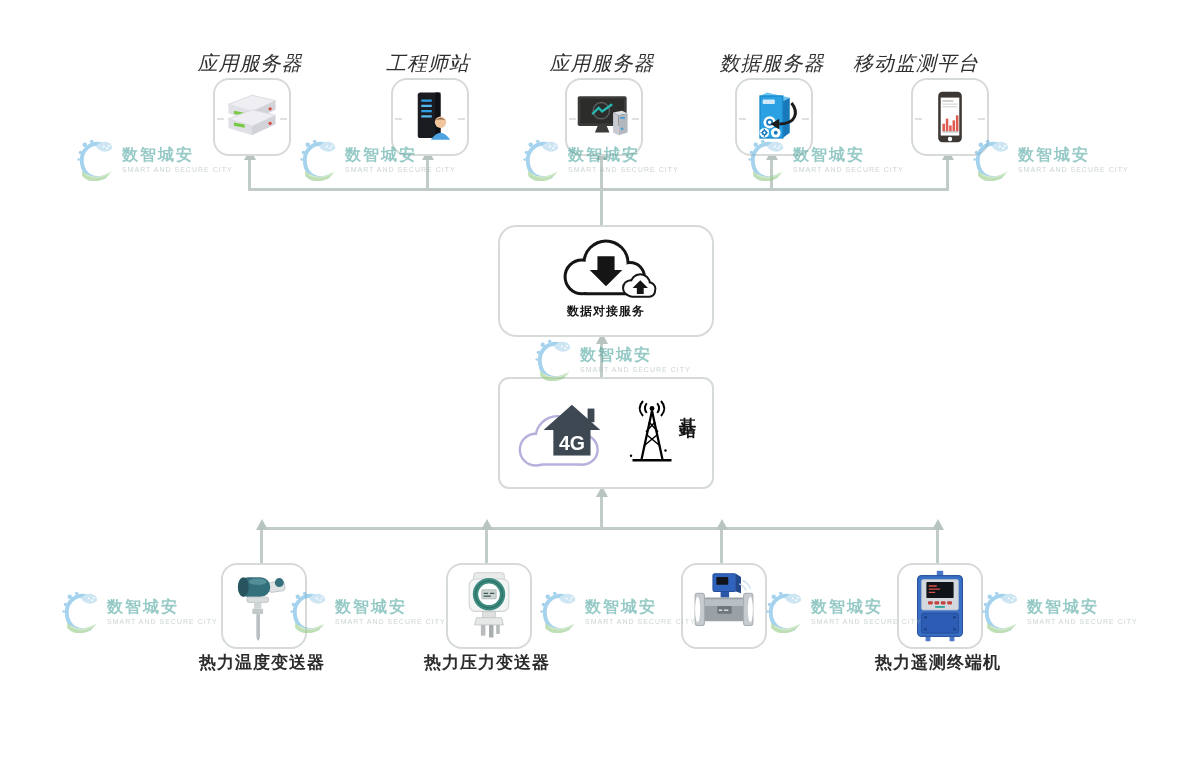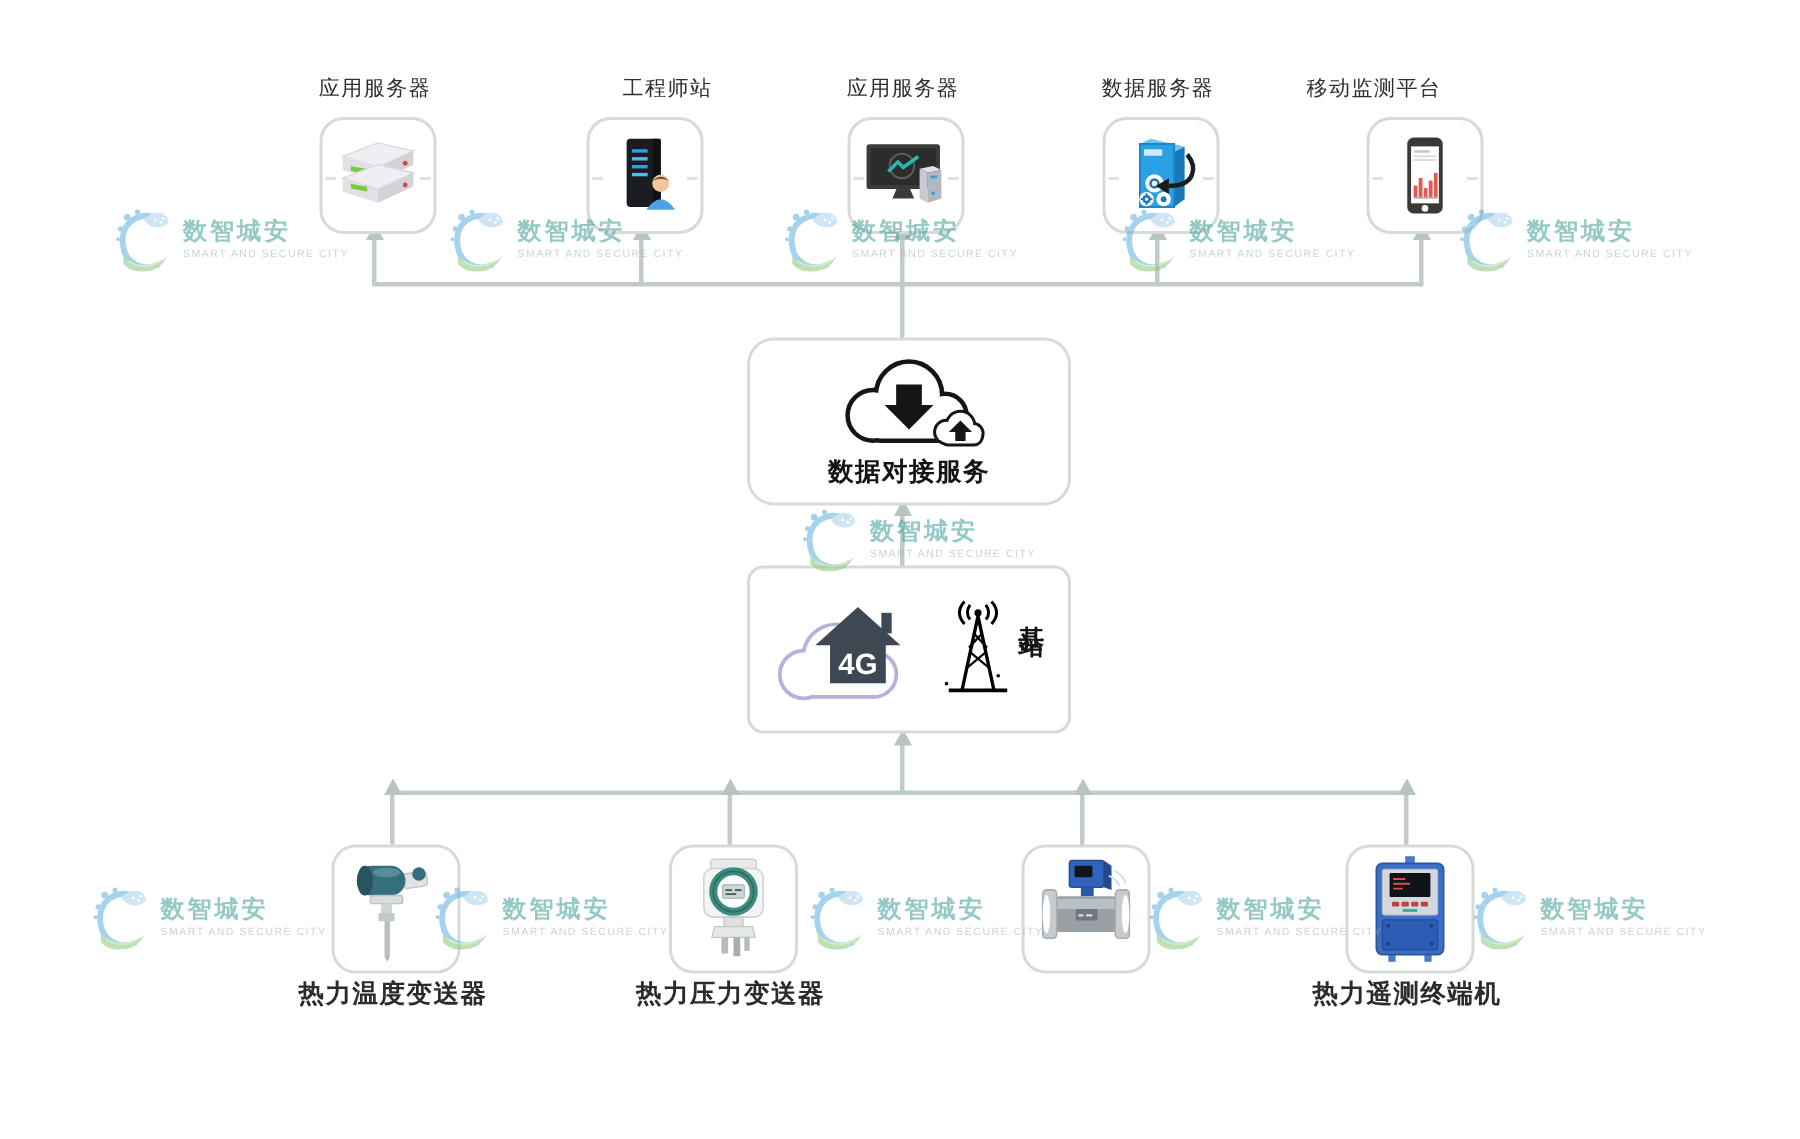--- a/index.html
+++ b/index.html
@@ -10,26 +10,26 @@
   .arr{position:absolute;width:0;height:0;border-left:6px solid transparent;
        border-right:6px solid transparent;border-bottom:11px solid #b7c4bf;}
   
   .card{position:absolute;background:#fff;border:2px solid #d6dbd8;border-radius:16px;}
   .card::after{content:'';position:absolute;left:3px;top:5px;width:100%;height:100%;
        border:2px solid #e8e8e6;border-radius:inherit;z-index:-1;background:#fff;box-sizing:border-box;}
   .tick{position:absolute;width:7px;height:2px;background:#e0e0de;top:38px;}
   .tick.l{left:2px}.tick.r{right:2px}
   .icon-wrap{position:absolute;inset:0;display:flex;align-items:center;justify-content:center;}
   
-  .tlabel{position:absolute;top:50px;width:180px;text-align:center;font-size:14px;
-          font-weight:500;color:#2f2f2f;letter-spacing:1px;}
+  .tlabel{position:absolute;top:50px;width:180px;text-align:center;font-size:20px;
+          font-weight:500;color:#2f2f2f;letter-spacing:1px;font-style:italic;}
   .dlabel{position:absolute;top:651px;width:220px;text-align:center;font-size:17px;
           font-weight:600;color:#2b2b2b;letter-spacing:1px;}
   
-  .svc-label{position:absolute;left:0;top:76px;width:100%;text-align:center;font-size:17px;
+  .svc-label{position:absolute;left:0;top:76px;width:100%;text-align:center;font-size:12px;
              font-weight:700;color:#141414;letter-spacing:1px;}
   .svc-cloud{position:absolute;left:54px;top:7px;}
   
   .bs-cloud{position:absolute;left:10px;top:10px;}
   .bs-tower{position:absolute;left:128px;top:6px;}
   .bs-label{position:absolute;left:176px;top:24px;writing-mode:vertical-rl;text-orientation:upright;
             font-size:17px;font-weight:700;color:#141414;letter-spacing:4px;}
   
   .watermark{position:absolute;display:flex;align-items:flex-start;gap:7px;opacity:.55;
              z-index:60;pointer-events:none;white-space:nowrap;}
@@ -63,21 +63,21 @@
   <div class="arr" style="left:766px;top:149px;"></div>
   <div class="arr" style="left:942px;top:149px;"></div>
   <div class="arr" style="left:596px;top:333px;"></div>
   <div class="arr" style="left:596px;top:486px;"></div>
   <div class="arr" style="left:256px;top:519px;"></div>
   <div class="arr" style="left:481px;top:519px;"></div>
   <div class="arr" style="left:716px;top:519px;"></div>
   <div class="arr" style="left:932px;top:519px;"></div>
 
   <div class="tlabel" style="left:160px;">应用服务器</div>
-  <div class="tlabel" style="left:355px;">工程师站</div>
+  <div class="tlabel" style="left:338px;">工程师站</div>
   <div class="tlabel" style="left:512px;">应用服务器</div>
   <div class="tlabel" style="left:682px;">数据服务器</div>
   <div class="tlabel" style="left:826px;">移动监测平台</div>
 
   <div class="card" style="left:213px;top:78px;width:74px;height:74px;">
     <span class="tick l"></span>
       <span class="tick r"></span>
     <div class="icon-wrap">
       <svg width="60" height="58" viewBox="0 0 64 64">
         <g>

